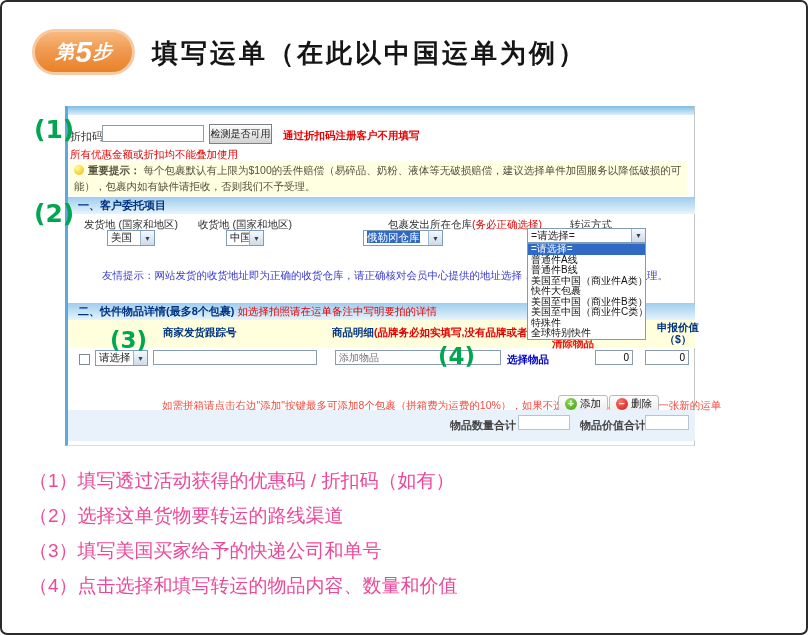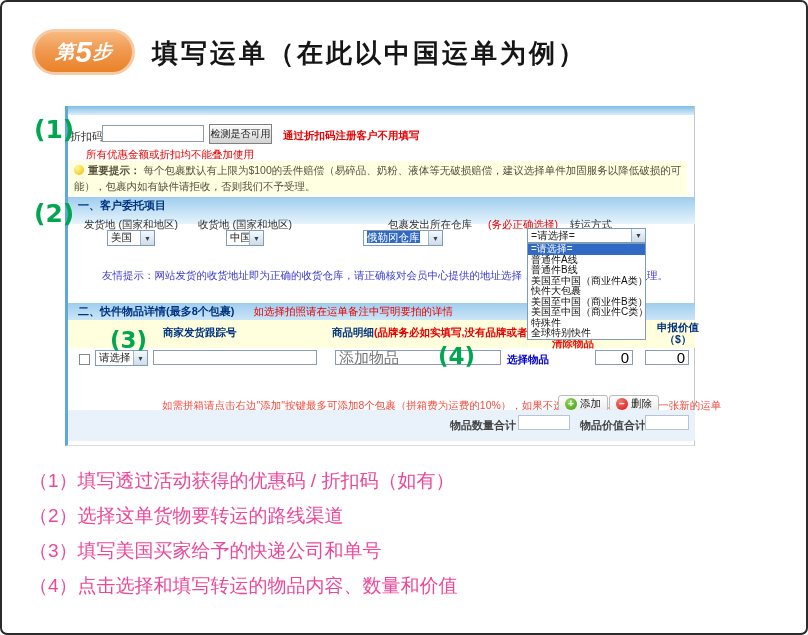--- a/index.html
+++ b/index.html
@@ -17,33 +17,33 @@
   .title{position:absolute;left:150px;top:34px;font-size:26px;font-weight:bold;color:#151515;
          letter-spacing:3px;white-space:nowrap;}
   
   .form{position:absolute;left:63px;top:104px;width:630px;height:340px;background:#fff;
         border-left:3px solid #5ea9d8;border-right:1px solid #c6c6c6;border-bottom:1px solid #dcdcdc;
         box-sizing:border-box;font-size:11px;color:#333;}
   .form *{box-sizing:border-box;}
   .abs{position:absolute;white-space:nowrap;}
   .top-bar{position:absolute;left:0;top:0;width:626px;height:9px;
            background:linear-gradient(180deg,#7fbce4,#dcEFfb);}
-  .txt-red{color:#e60000;margin-left:16px;}
+  .txt-red{color:#e60000;}
   .txt-red-b{color:#e60000;font-weight:bold;}
   .txt-navy{color:#003380;font-weight:bold;}
   .txt-blue{color:#3a3acf;}
-  .inp{border:1px solid #8a9cae;background:#fff;font-size:15px;
+  .inp{border:1px solid #8a9cae;background:#fff;font-size:10px;
        font-family:"Liberation Sans",sans-serif;padding:0 3px;}
   .btn-classic{border:1px solid #7f7f7f;background:linear-gradient(180deg,#fdfdfd,#e2e2e2 60%,#d2d2d2);
        font-size:10px;color:#222;display:flex;align-items:center;justify-content:center;cursor:default;}
   .notice{position:absolute;left:2px;top:55px;width:617px;background:#ffffe1;color:#55503e;
           font-size:10.5px;line-height:16px;padding:1px 4px;}
   .bulb{display:inline-block;width:10px;height:10px;border-radius:50%;
         background:radial-gradient(circle at 35% 30%,#fffb9d,#f6b400);vertical-align:-1px;margin-right:4px;}
-  .sec-bar{position:absolute;left:0;width:627px;height:27px;line-height:17px;
+  .sec-bar{position:absolute;left:0;width:627px;height:17px;line-height:17px;
            background:linear-gradient(180deg,#9fcdee,#e6f4fc);padding-left:10px;font-size:11px;}
   .fld-label{position:absolute;font-size:10.5px;color:#333;white-space:nowrap;}
   .sel{position:absolute;height:16px;border:1px solid #7f9db9;background:#fff;display:flex;
        align-items:center;font-size:10.5px;color:#222;}
   .sel .sel-txt{flex:1;padding-left:3px;overflow:hidden;white-space:nowrap;}
   .sel .sel-arrow{width:14px;align-self:stretch;border-left:1px solid #9db6cc;
        background:linear-gradient(180deg,#f4f9fd,#cfdbe8);display:flex;align-items:center;
        justify-content:center;font-size:7px;color:#345;}
   .sel-hl{background:#316ac5;color:#fff;padding:0 0;}
   .opt-list{position:absolute;left:459px;top:137px;width:119px;background:#fff;

